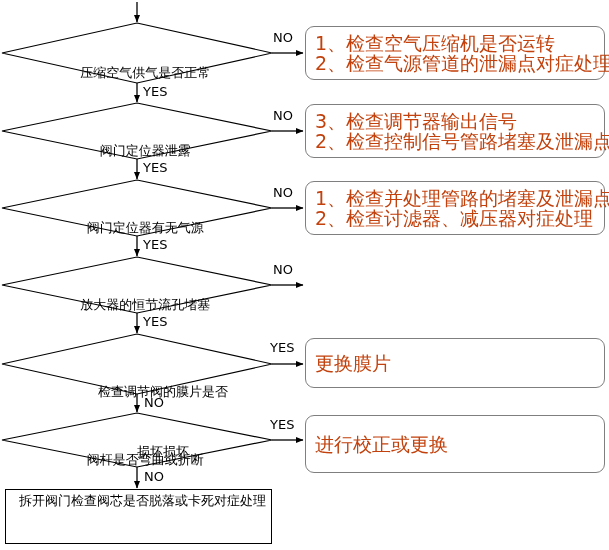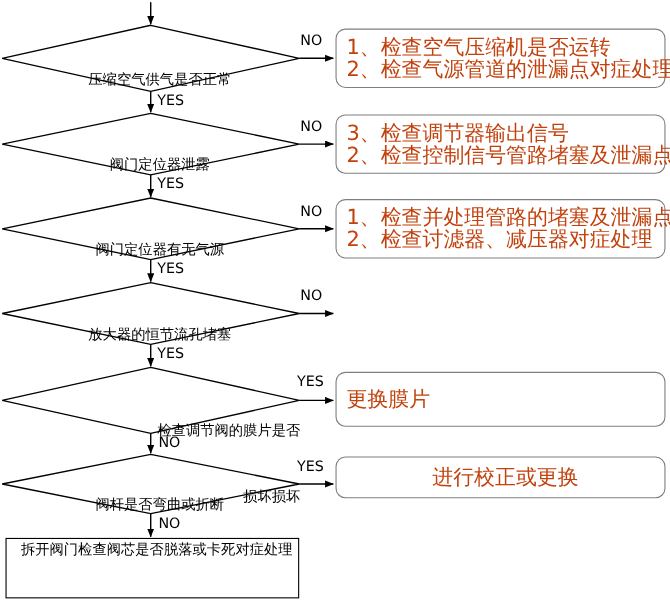--- a/index.html
+++ b/index.html
@@ -27,21 +27,21 @@
   .dia-text {
     position: absolute;
     color: #000000;
     font-size: 13px;
     line-height: 19px;
     white-space: pre;
     text-align: center;
     letter-spacing: 0px;
   }
   .dia-text.two-line {
-    text-align: right;
+    text-align: center;
     line-height: 20px;
   }
   
   .action-box {
     position: absolute;
     box-sizing: border-box;
     border: 1px solid #7f7f7f;
     border-radius: 9px;
     background: #ffffff;
     display: flex;
@@ -178,21 +178,21 @@
   <div class="action-box" style="left:305px; top:181px; width:300px; height:54px;">
     <div class="action-line">1、检查并处理管路的堵塞及泄漏点</div>
     <div class="action-line">2、检查讨滤器、减压器对症处理</div>
   </div>
 
 
   <div class="action-box" style="left:305px; top:338px; width:300px; height:50px;">
     <div class="action-line">更换膜片</div>
   </div>
 
-  <div class="action-box" style="left:305px; top:415px; width:300px; height:38px;align-items:center;">
+  <div class="action-box" style="left:305px; top:415px; width:300px; height:58px;">
     <div class="action-line">进行校正或更换</div>
   </div>
 
   <div class="terminal-box" style="left:5px; top:489px; width:267px; height:55px;">
     <div class="terminal-line">拆开阀门检查阀芯是否脱落或卡</div>
     <div class="terminal-line">死对症处理</div>
   </div>
 
 </div>
 

